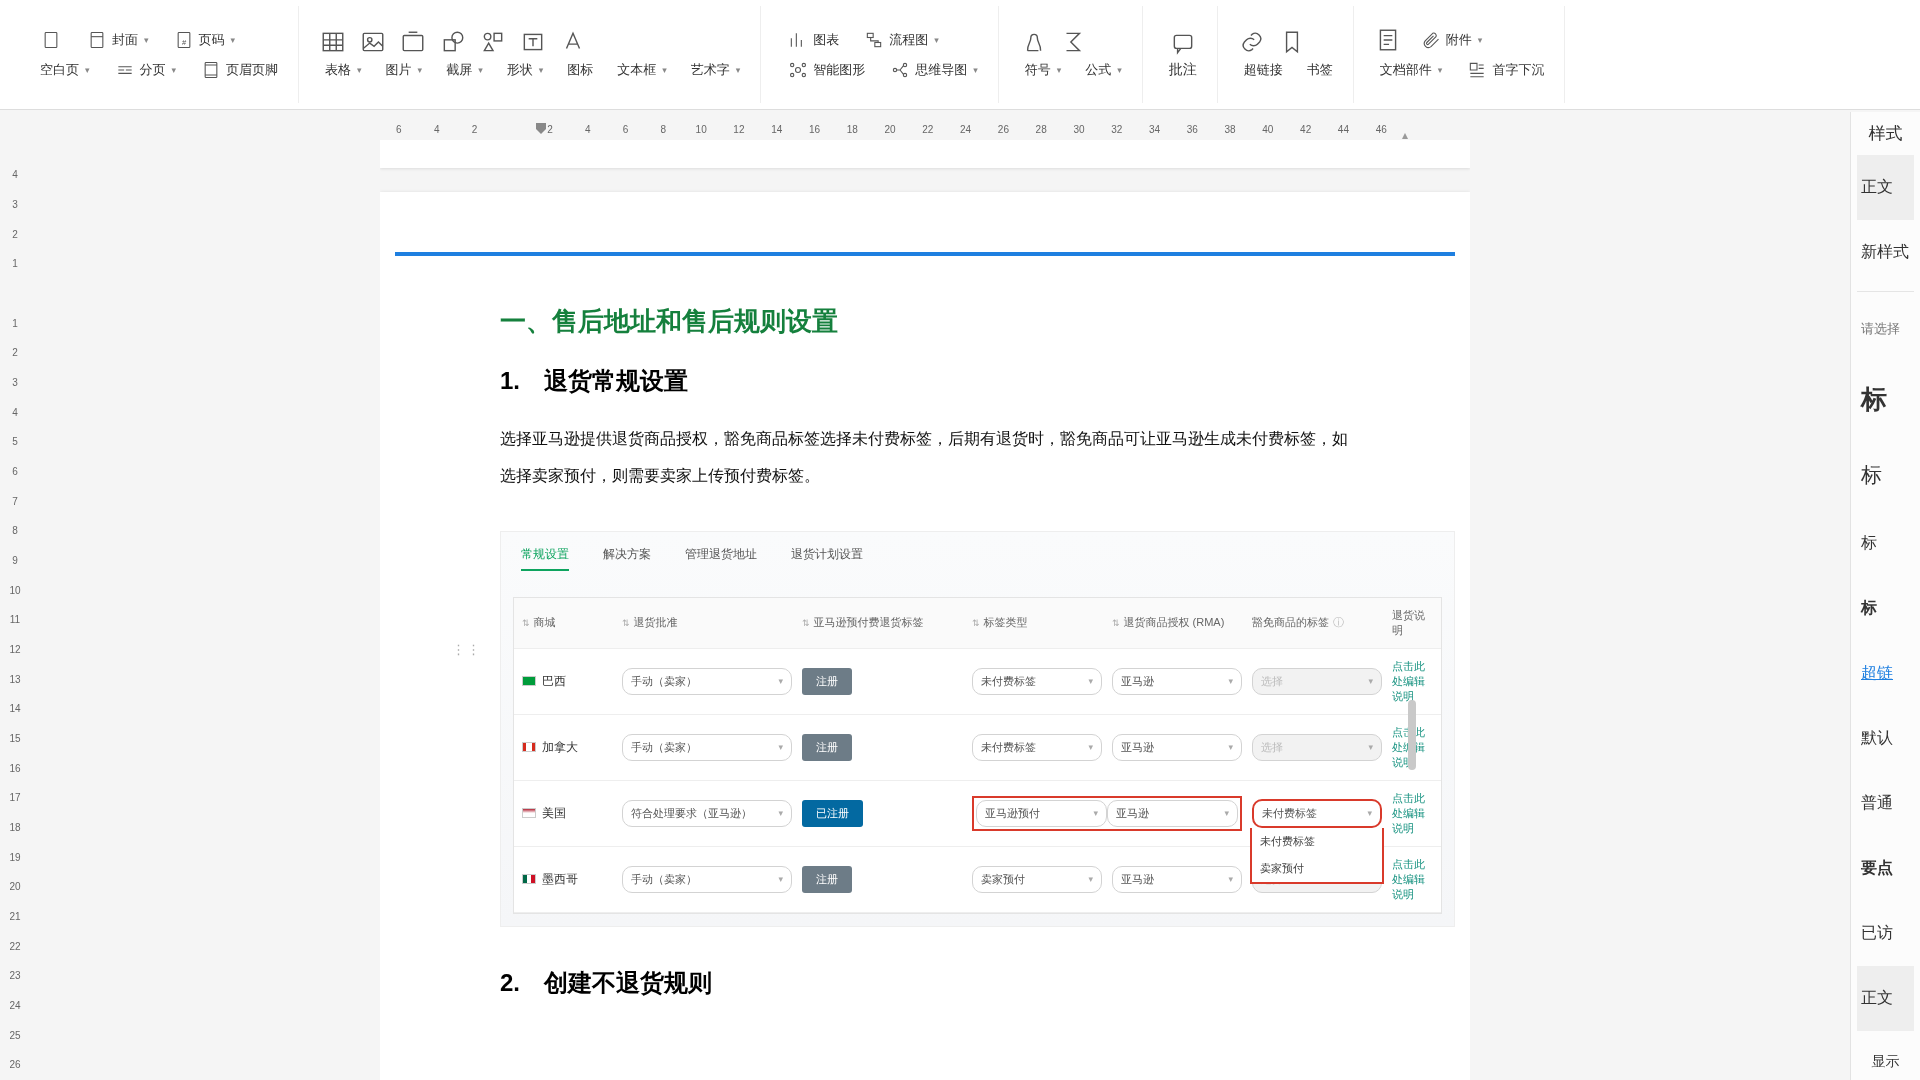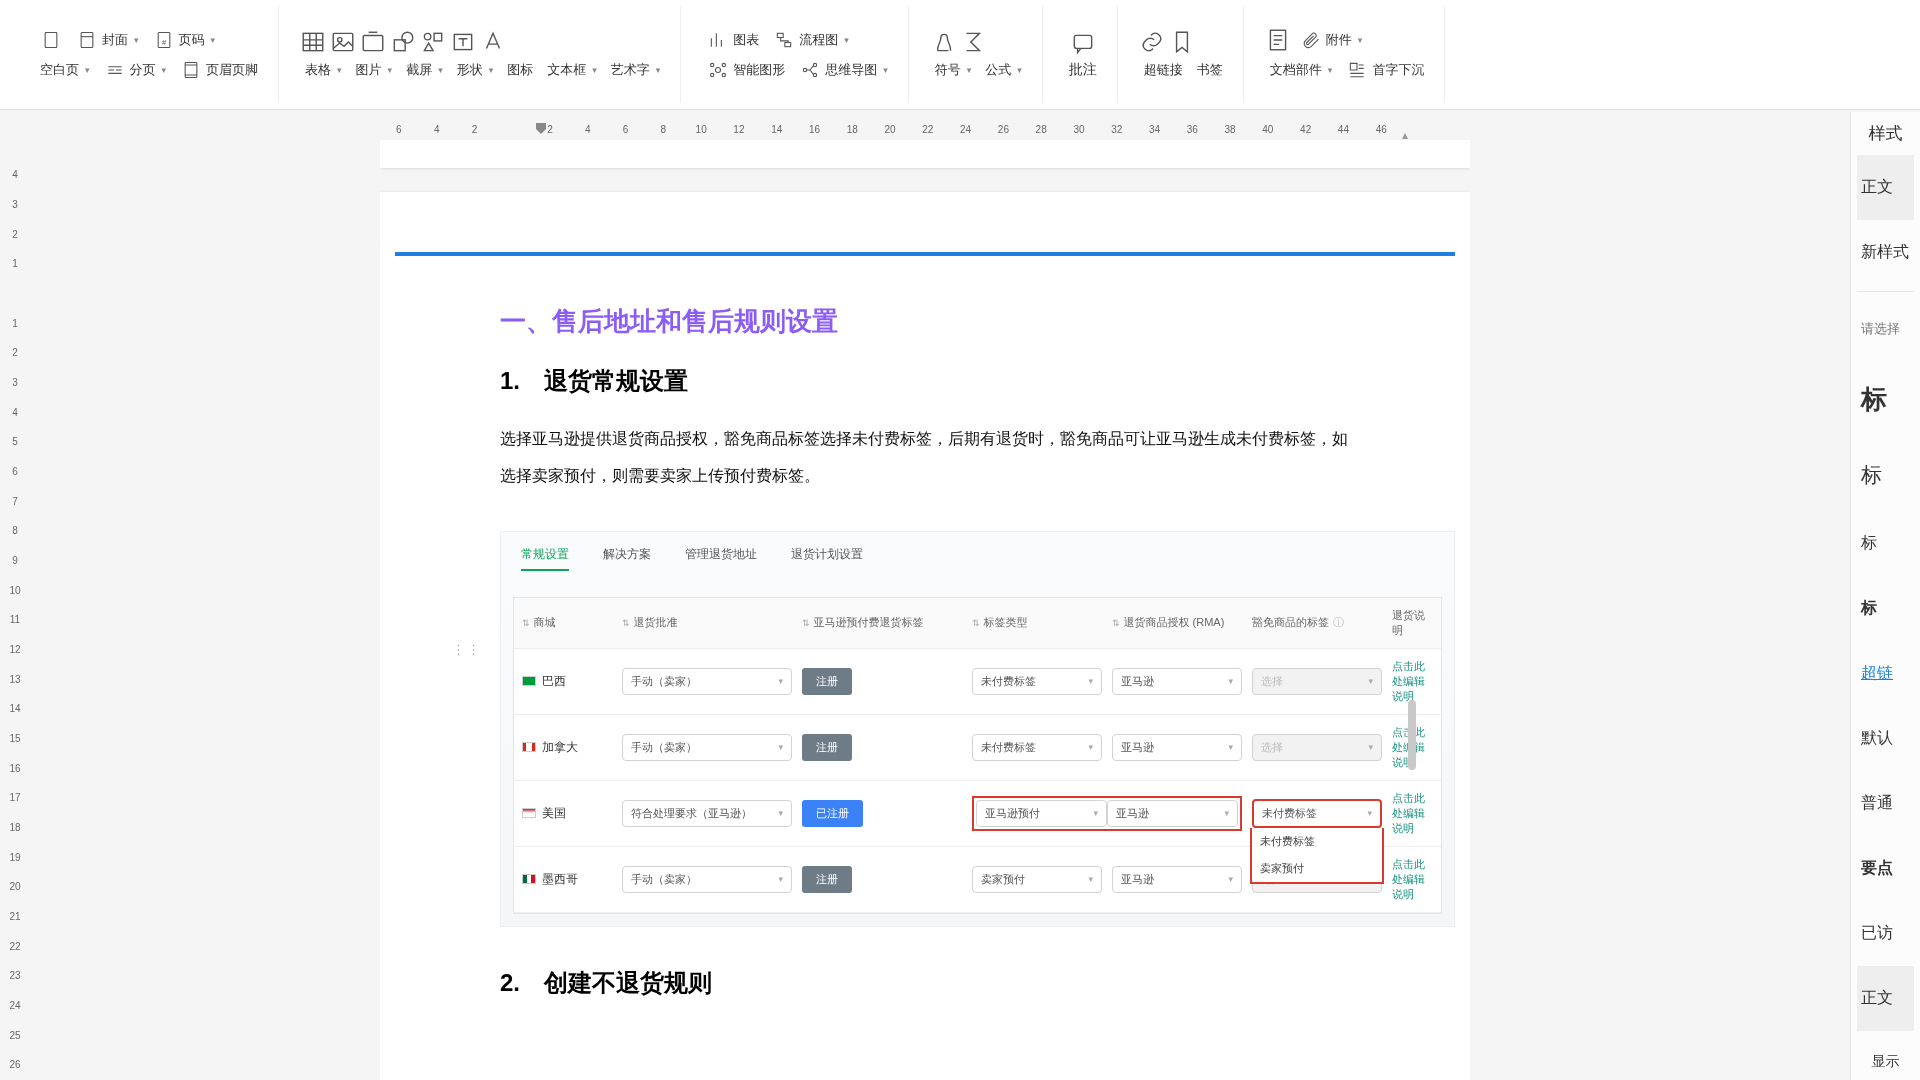--- a/index.html
+++ b/index.html
@@ -5,60 +5,60 @@
 * { margin:0; padding:0; box-sizing:border-box; font-family:"Microsoft YaHei","PingFang SC",sans-serif; }
 body { background:#f5f5f5; overflow:hidden; width:1920px; height:1080px; position:relative; }
 
 
 .toolbar{ background:#fff; border-bottom:1px solid #ddd; height:110px; display:flex; align-items:stretch; padding:6px 20px; gap:6px;}
 .tb-group{ display:flex; flex-direction:column; align-items:center; justify-content:center; border-right:1px solid #eee; padding:0 14px;}
 .tb-big{ display:flex; flex-direction:column; align-items:center; justify-content:center; gap:3px; padding:4px 6px; border-radius:4px; cursor:pointer;}
 .tb-icon{ width:28px; height:28px; display:flex; align-items:center; justify-content:center;}
 .tb-icon svg{ width:26px; height:26px; stroke:#555; fill:none; stroke-width:1.3;}
 .tb-label{ font-size:14px; color:#333; white-space:nowrap;}
-.tb-row{ display:flex; gap:2px;}
+.tb-row{ display:flex; gap:12px;}
 .tb-small{ display:flex; align-items:center; gap:4px; padding:3px 6px; border-radius:4px; cursor:pointer; font-size:13px; color:#333;}
 .tb-small .tb-icon{ width:22px; height:22px;}
 .tb-small .tb-icon svg{ width:20px; height:20px;}
 .caret{ font-size:9px; color:#888; margin-left:2px;}
 .tb-stack{ display:flex; flex-direction:column; gap:2px;}
 
 
 .ruler-wrap{ position:absolute; left:380px; top:118px; right:520px; height:22px; background:#f5f5f5; display:flex; align-items:center; font-size:10px; color:#666;}
 .ruler-tick{ position:relative; width:39px; text-align:center; }
 .ruler-indent{ position:absolute; top:4px;}
 .ruler-indent svg{ width:12px; height:16px; fill:#888;}
 .vruler{ position:absolute; left:4px; top:160px; bottom:0; width:22px; display:flex; flex-direction:column; font-size:10px; color:#666;}
 .vtick{ height:30px; display:flex; align-items:center; justify-content:center;}
 
 
 .canvas{ position:absolute; top:140px; left:380px; width:1090px; bottom:0; overflow:hidden;}
 .page-strip{ background:#fff; height:28px; box-shadow:0 1px 3px rgba(0,0,0,.1); margin-bottom:24px;}
 .page{ background:#fff; box-shadow:0 1px 4px rgba(0,0,0,.15); padding:60px 120px 40px 120px; position:relative; min-height:900px;}
 .page-rule{ height:4px; background:#1e7fe0; margin:0 -105px 48px -105px;}
-.h1{ font-size:26px; font-weight:700; color:#8b5cf6; margin-bottom:26px;}
+.h1{ font-size:26px; font-weight:700; color:#15803d; margin-bottom:26px;}
 .h2{ font-size:24px; font-weight:700; color:#000; margin-bottom:24px;}
 .body-text{ font-size:16px; line-height:2.3; color:#111; margin-bottom:10px;}
 .handle{ position:absolute; left:72px; top:450px; color:#aaa; font-size:13px; letter-spacing:2px; cursor:grab;}
 
 
 .settings-shot{ margin:36px -105px 40px 0; background:linear-gradient(#fafbfc,#f5f6f8); border:1px solid #eee; }
 .ss-tabs{ display:flex; gap:34px; padding:14px 20px; font-size:12px; color:#555;}
 .ss-tab.active{ color:#0ea45f; border-bottom:2px solid #0ea45f; padding-bottom:6px;}
 .ss-table{ background:#fff; margin:12px; border:1px solid #e4e4e4;}
 .ss-tr{ display:grid; grid-template-columns: 90px 170px 160px 130px 130px 130px 1fr; align-items:center; padding:10px 8px; border-bottom:1px solid #eee; font-size:12px; color:#333; gap:10px;}
 .ss-tr.head{ background:#fafafa; color:#666; font-size:11px;}
 .ss-th{ display:flex; align-items:center; gap:4px;}
 .ss-sort{ font-size:9px; color:#aaa;}
-.ss-sel{ border:1px solid #d3d3d3; background:#fff; border-radius:4px; padding:5px 8px; font-size:11px; display:flex; justify-content:space-between; align-items:center; color:#555;}
+.ss-sel{ border:1px solid #d3d3d3; background:#fff; border-radius:10px; padding:5px 8px; font-size:11px; display:flex; justify-content:space-between; align-items:center; color:#555;}
 .ss-sel .caret{ color:#aaa;}
 .ss-sel.disabled{ background:#f2f2f2; color:#bbb;}
 .ss-sel.hl{ border:2px solid #d93a2b;}
 .ss-btn{ background:#6d7c87; color:#fff; border-radius:3px; padding:6px 14px; font-size:11px; display:inline-block;}
-.ss-btn.dark{ background:#3b82f6;}
+.ss-btn.dark{ background:#0369a1;}
 .ss-link{ color:#14917f; font-size:11px;}
 .flag{ width:14px; height:10px; display:inline-block; margin-right:6px; border:1px solid #ccc; vertical-align:middle;}
 .flag.br{ background:#009c3b;} .flag.ca{ background:linear-gradient(90deg,#d52b1e 25%,#fff 25%,#fff 75%,#d52b1e 75%);} .flag.us{ background:linear-gradient(#b22234,#fff 50%);} .flag.mx{ background:linear-gradient(90deg,#006847 33%,#fff 33%,#fff 66%,#ce1126 66%);}
 .ss-dd{ position:relative;}
 .ss-dd-menu{ position:absolute; top:100%; left:-2px; right:-2px; border:2px solid #d93a2b; border-top:none; background:#fff; z-index:2;}
 .ss-dd-menu div{ padding:6px 8px; font-size:11px; color:#444;}
 .us-cell-wrap{ border:2px solid #d93a2b; padding:2px; display:grid; grid-template-columns:1fr 1fr; gap:0;}
 
 
 .right-panel{ position:absolute; right:0; top:112px; bottom:0; width:70px; background:#fcfcfc; border-left:1px solid #e3e3e3; padding:10px 6px; font-size:15px; color:#333; overflow:hidden;}

